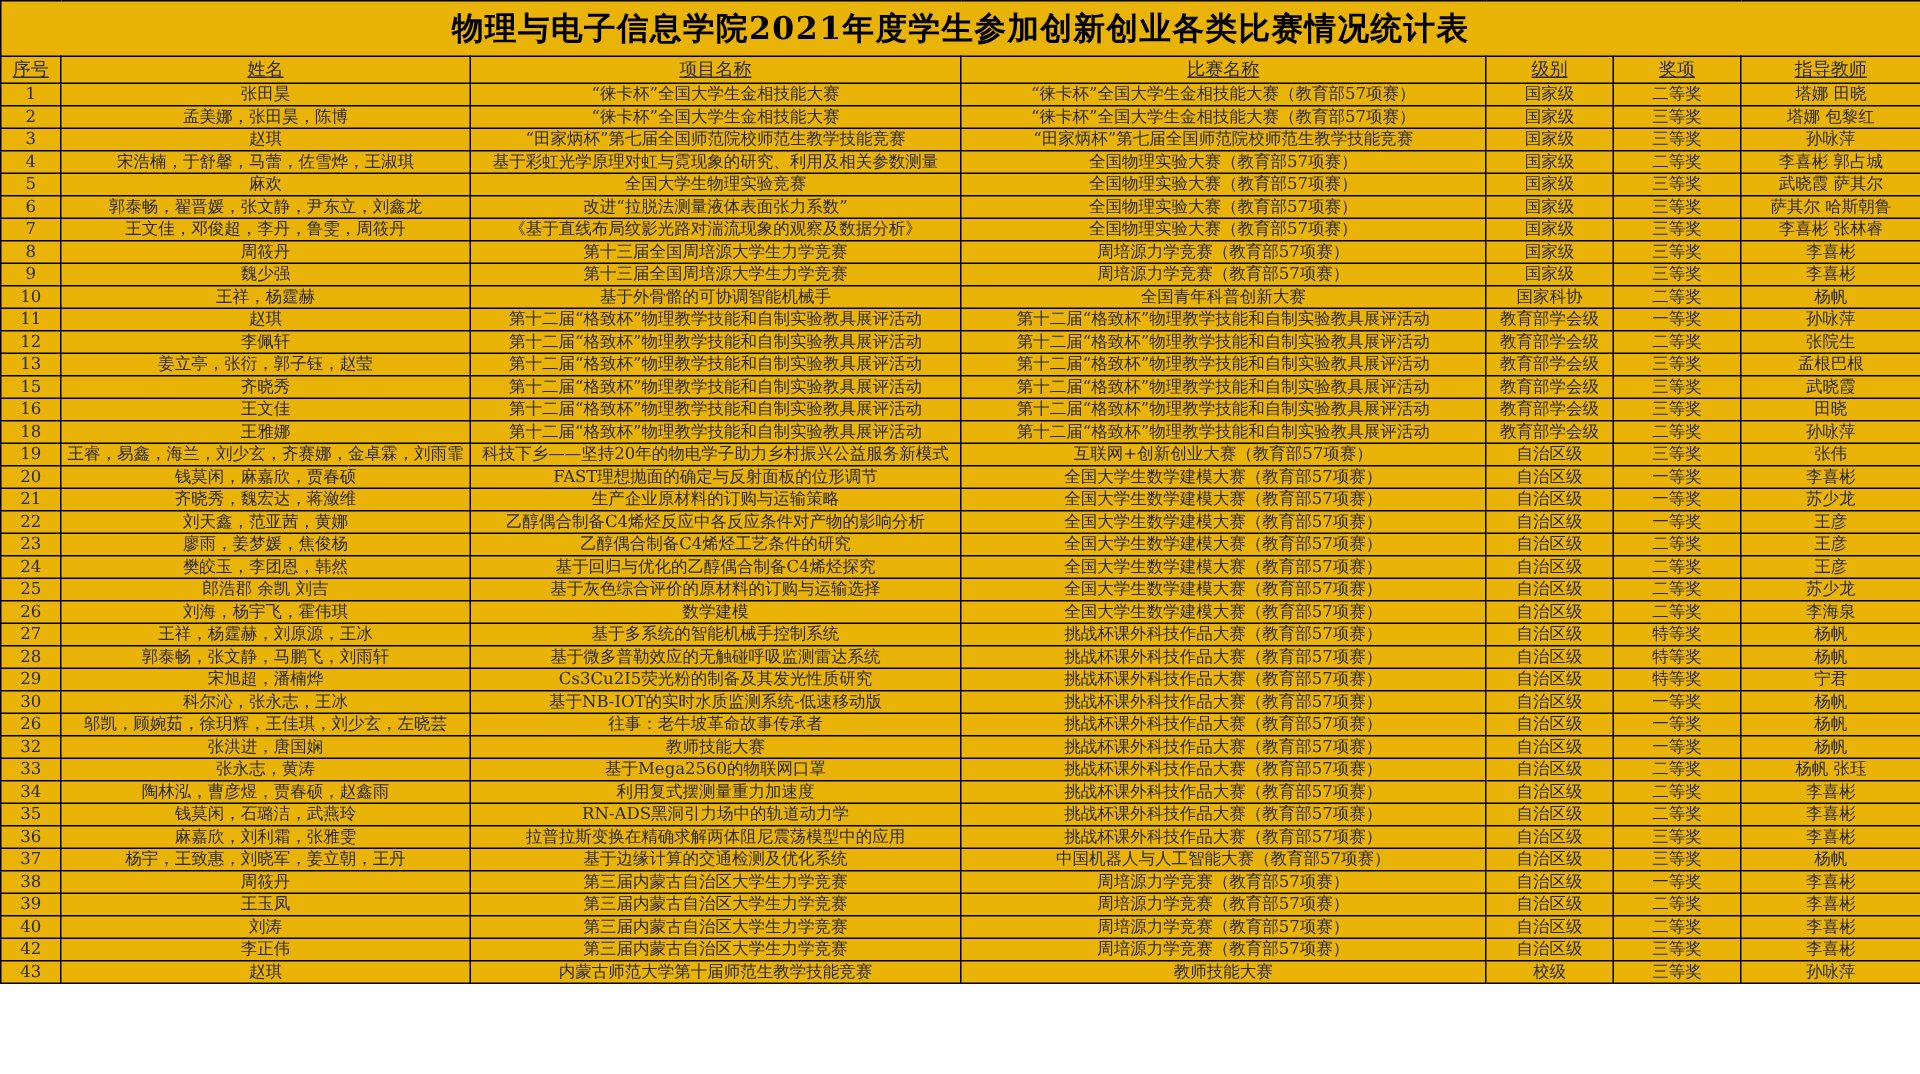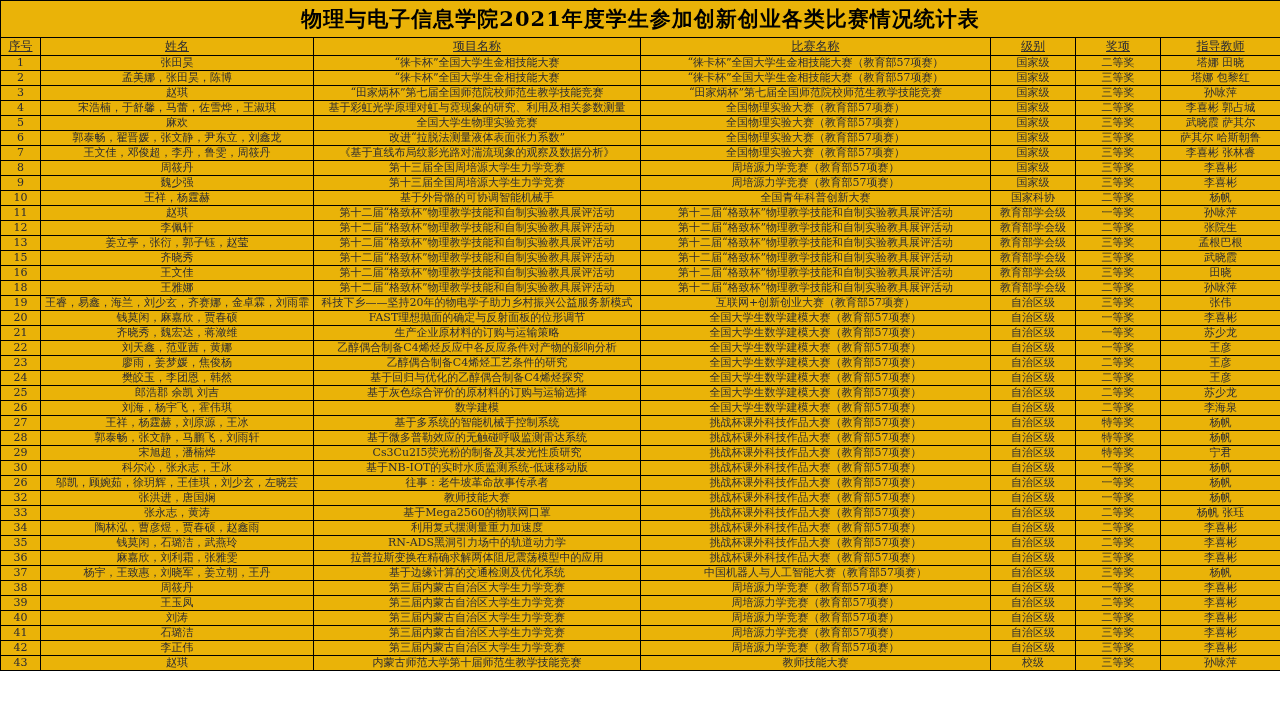--- a/index.html
+++ b/index.html
@@ -417,29 +417,20 @@
       <tr>
         <td>40</td>
         <td>刘涛</td>
         <td>第三届内蒙古自治区大学生力学竞赛</td>
         <td>周培源力学竞赛（教育部57项赛）</td>
         <td>自治区级</td>
         <td>二等奖</td>
         <td>李喜彬</td>
       </tr>
       <tr>
-        <td>41</td>
-        <td>石璐洁</td>
-        <td>第三届内蒙古自治区大学生力学竞赛</td>
-        <td>周培源力学竞赛（教育部57项赛）</td>
-        <td>自治区级</td>
-        <td>三等奖</td>
-        <td>李喜彬</td>
-      </tr>
-      <tr>
         <td>42</td>
         <td>李正伟</td>
         <td>第三届内蒙古自治区大学生力学竞赛</td>
         <td>周培源力学竞赛（教育部57项赛）</td>
         <td>自治区级</td>
         <td>三等奖</td>
         <td>李喜彬</td>
       </tr>
       <tr>
         <td>43</td>

